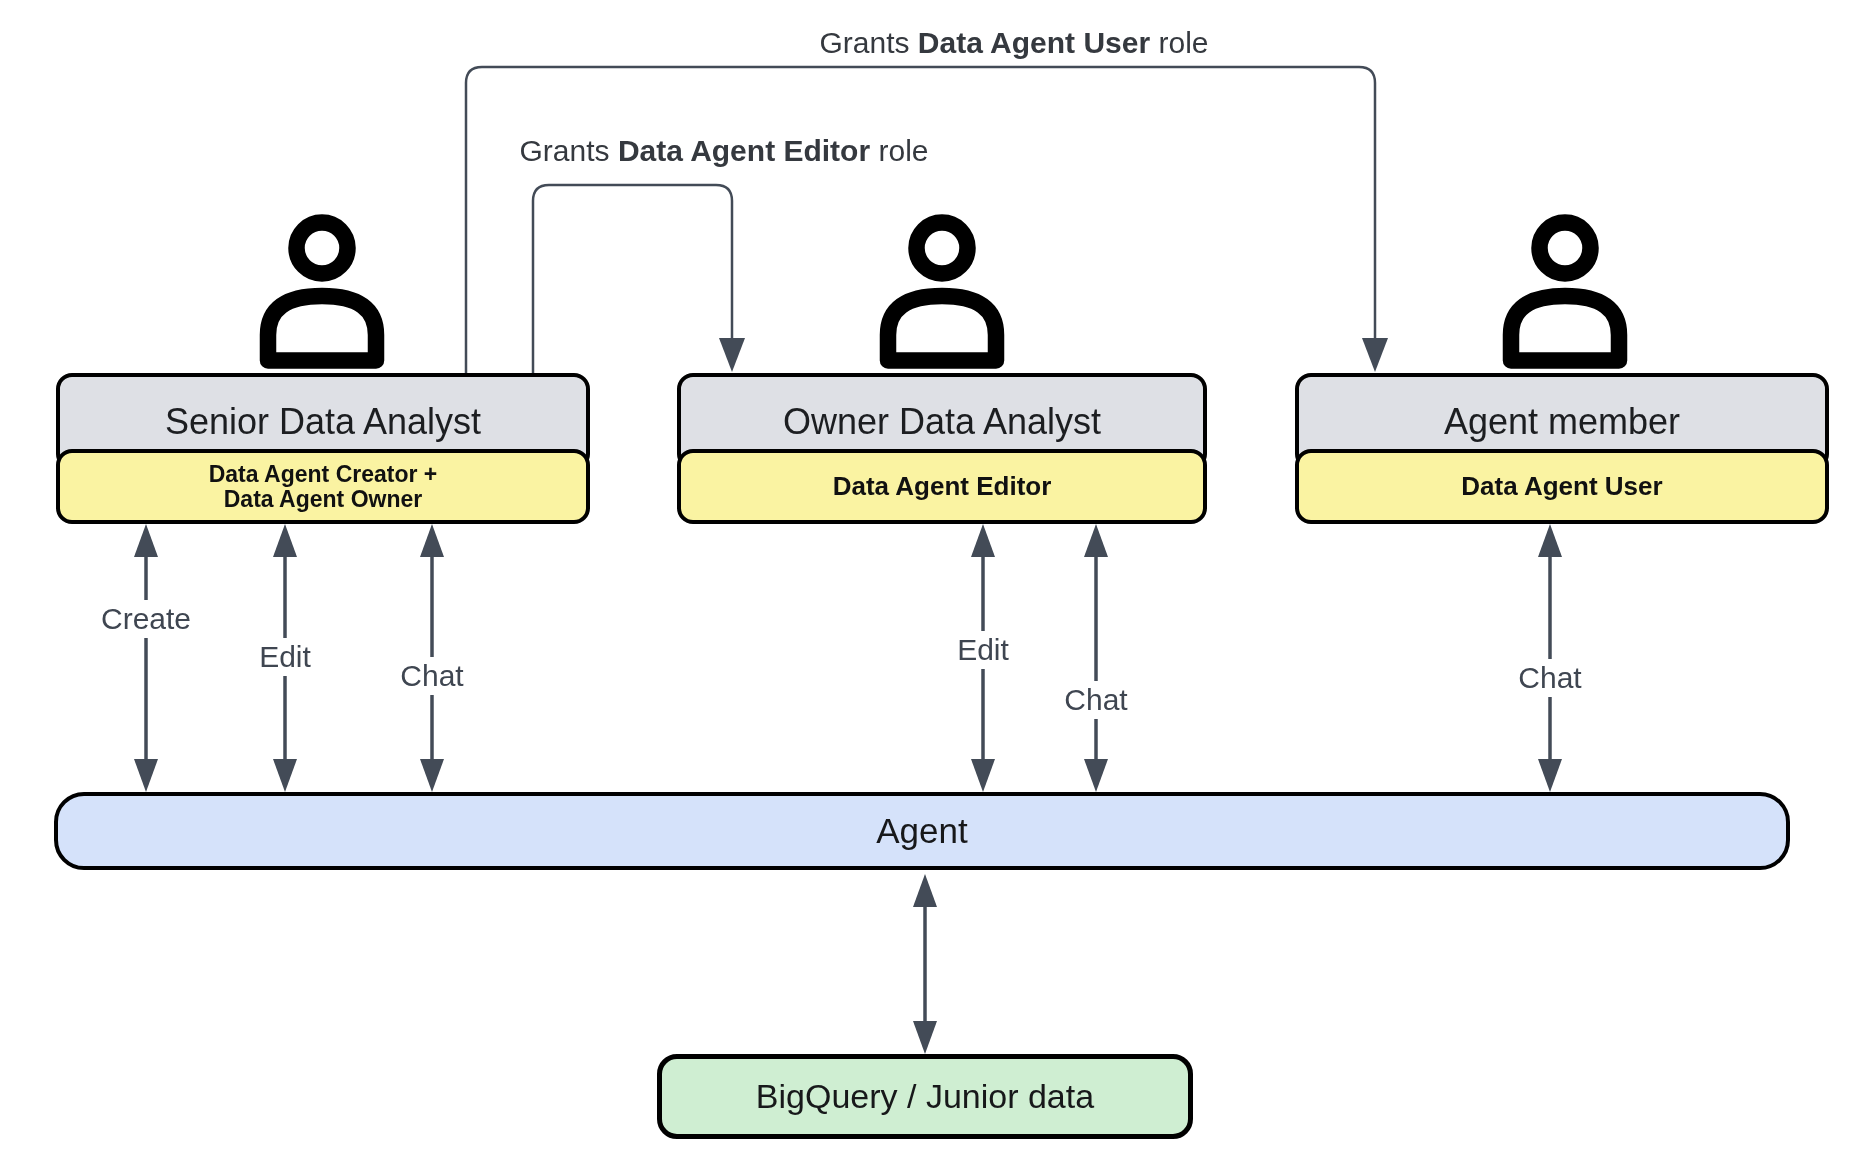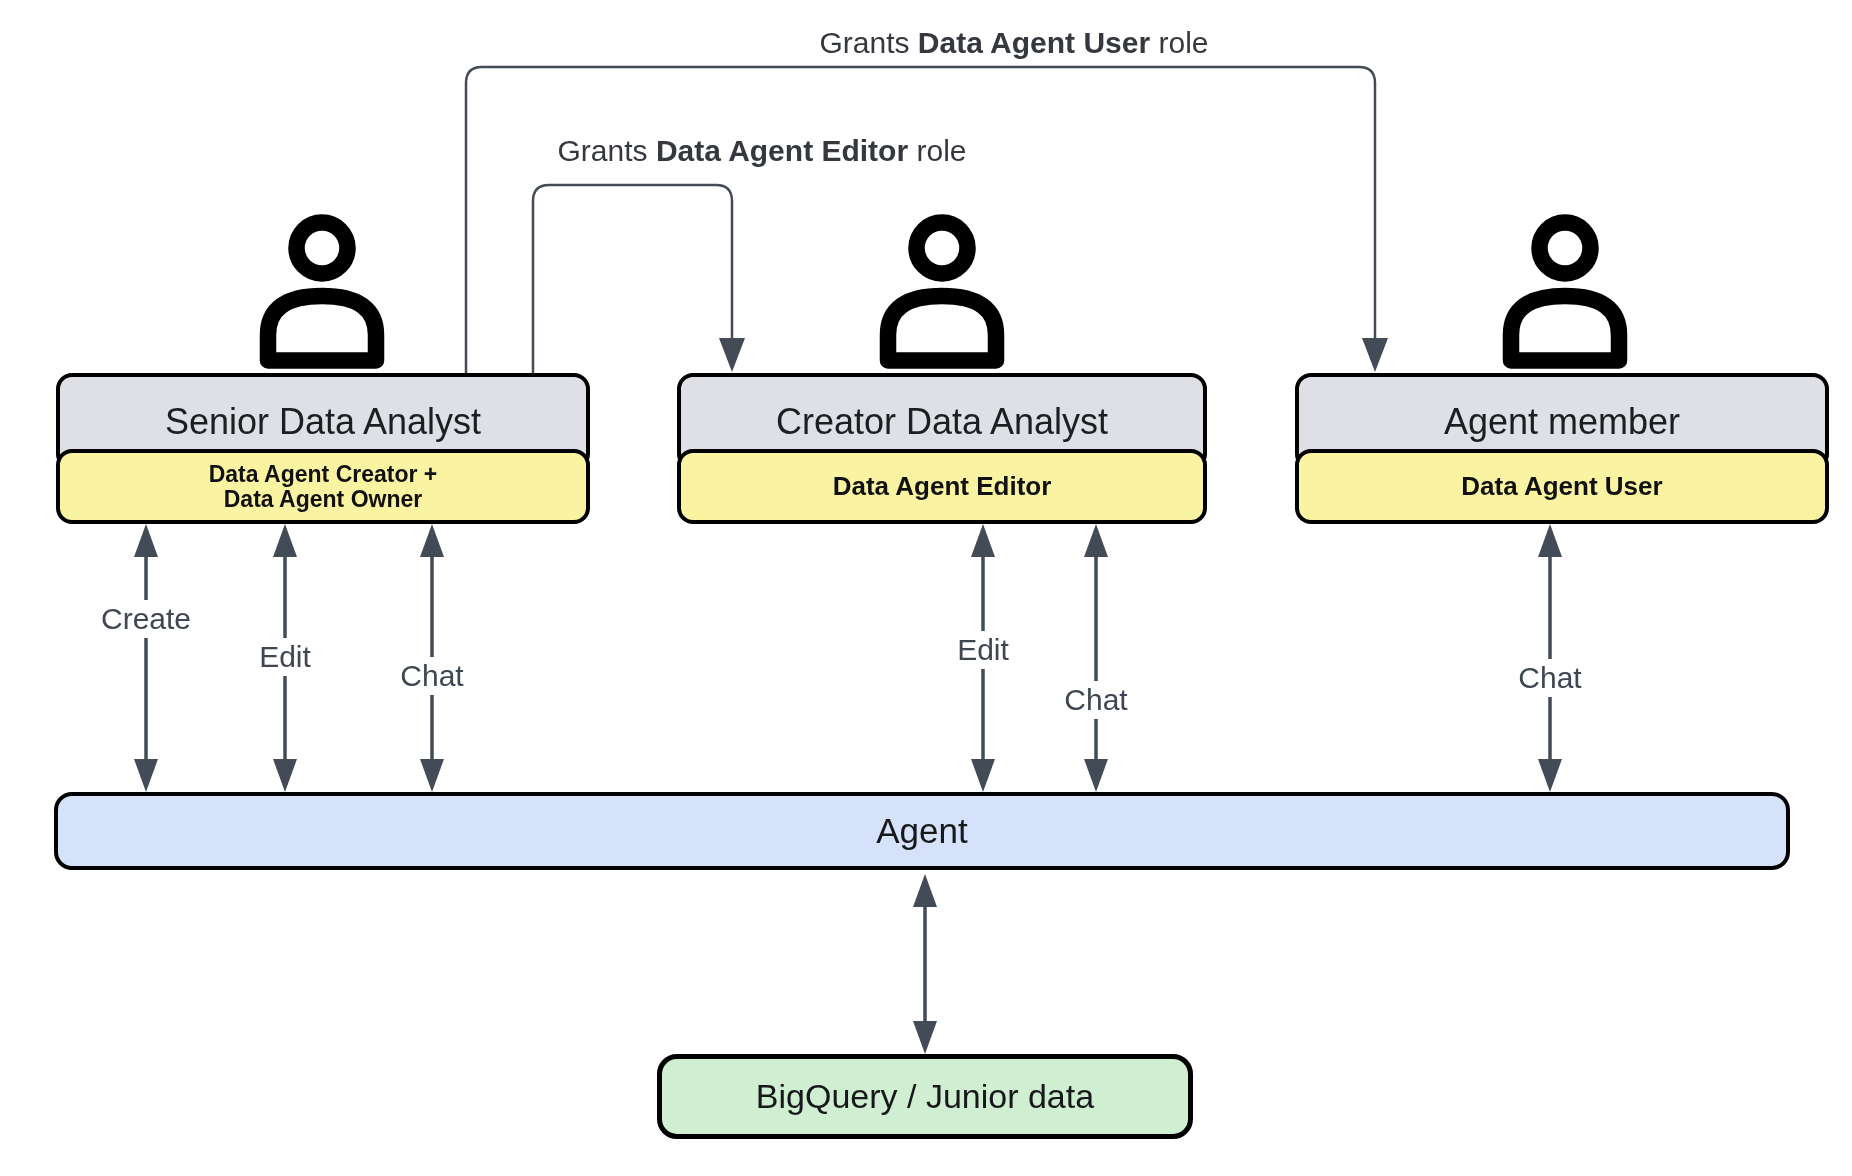--- a/index.html
+++ b/index.html
@@ -48,21 +48,21 @@
   .rolebox.one-line{font-size:26px;}
   .rolebox.two-line{font-size:23px;line-height:25px;text-align:center;}
   
   .action-label{
     position:absolute;transform:translate(-50%,-50%);z-index:4;
     font-size:30px;color:var(--action-text);background:#fff;padding:2px 8px;white-space:nowrap;
   }
   
   #agent-bar{
     position:absolute;left:54px;top:792px;width:1736px;height:78px;
-    background:var(--agent-bg);border:4px solid var(--box-border);border-radius:18px;
+    background:var(--agent-bg);border:4px solid var(--box-border);border-radius:30px;
     box-sizing:border-box;display:flex;align-items:center;justify-content:center;
     font-size:35px;color:#17181a;z-index:2;
   }
   
   #data-box{
     position:absolute;left:657px;top:1054px;width:536px;height:85px;
     background:var(--datasource-bg);border:5px solid var(--box-border);border-radius:20px;
     box-sizing:border-box;display:flex;align-items:center;justify-content:center;
     font-size:34px;color:#17181a;z-index:2;
   }
@@ -120,21 +120,21 @@
     <line class="action-line" x1="925" y1="903" x2="925" y2="1023"></line>
     <polygon class="arrow-head" points="925,1054 913,1021 937,1021"></polygon>
   </g>
 </svg>
 
 <div class="grant-label" style="left:1014px;top:43px;">
   <span>Grants</span>
   <span class="b">Data Agent User</span>
   <span>role</span>
 </div>
-<div class="grant-label" style="left:762px;top:151px;">
+<div class="grant-label" style="left:724px;top:151px;">
   <span>Grants</span>
   <span class="b">Data Agent Editor</span>
   <span>role</span>
 </div>
 
 <div class="person" style="left:322px;top:203px;">
   <svg width="150" height="168" viewBox="0 0 100 112">
     <circle class="stroke" cx="50" cy="30" r="17"></circle>
     <path class="stroke" d="M14,105 V88 Q14,62 50,62 Q86,62 86,88 V105 Z" stroke-linejoin="round"></path>
   </svg>
@@ -154,21 +154,21 @@
 
 <div class="titlebox" style="left:56px;top:373px;width:534px;">
   <span>Senior Data Analyst</span>
 </div>
 <div class="rolebox two-line" style="left:56px;top:449px;width:534px;">
   <span>Data Agent Creator +</span>
   <span>Data Agent Owner</span>
 </div>
 
 <div class="titlebox" style="left:677px;top:373px;width:530px;">
-  <span>Creator Data Analyst</span>
+  <span>Owner Data Analyst</span>
 </div>
 <div class="rolebox one-line" style="left:677px;top:449px;width:530px;">
   <span>Data Agent Editor</span>
 </div>
 
 <div class="titlebox" style="left:1295px;top:373px;width:534px;">
   <span>Agent member</span>
 </div>
 <div class="rolebox one-line" style="left:1295px;top:449px;width:534px;">
   <span>Data Agent User</span>

